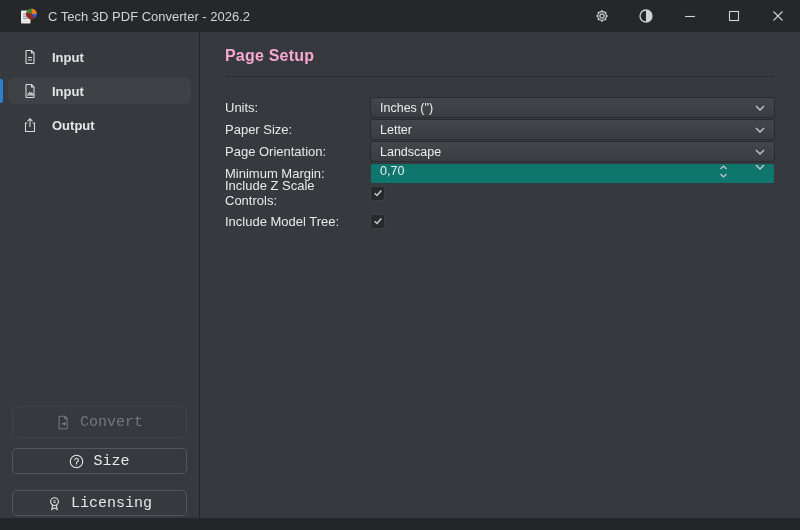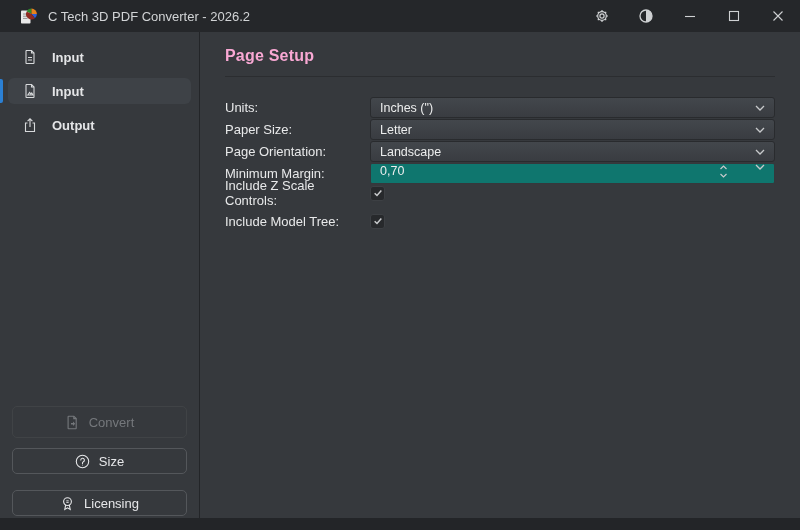--- a/index.html
+++ b/index.html
@@ -63,22 +63,22 @@
   .nav-item .icon { width: 16px; height: 16px; color: #d7d9db; flex: 0 0 16px; }
   .nav-item .icon svg { display: block; }
 
   .side-buttons { margin-top: auto; padding: 0 12px 2px 12px; }
   .side-btn {
     width: 100%;
     display: flex; align-items: center; justify-content: center; gap: 9px;
     background: transparent;
     border: 1px solid #54575b;
     border-radius: 5px;
-    color: #e6e7e9; font-size: 13px;
-    font-family: Liberation Sans, sans-serif;
+    color: #e6e7e9; font-size: 15px;
+    font-family: Liberation Mono, monospace;
   }
   .side-btn .icon { width: 15px; height: 15px; display: block; }
   .side-btn.convert { height: 32px; margin-bottom: 10px; }
   .side-btn.small { height: 26px; }
   .side-btn.help { margin-bottom: 16px; }
   .side-btn.disabled { border-color: #404346; color: #75787c; }
 
   
   .main { flex: 1; padding: 15px 25px 0 25px; min-width: 0; }
   .page-title {

